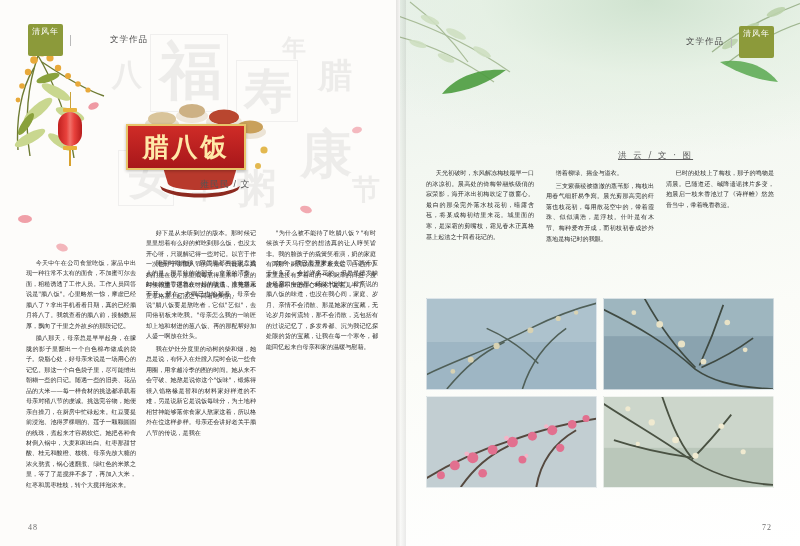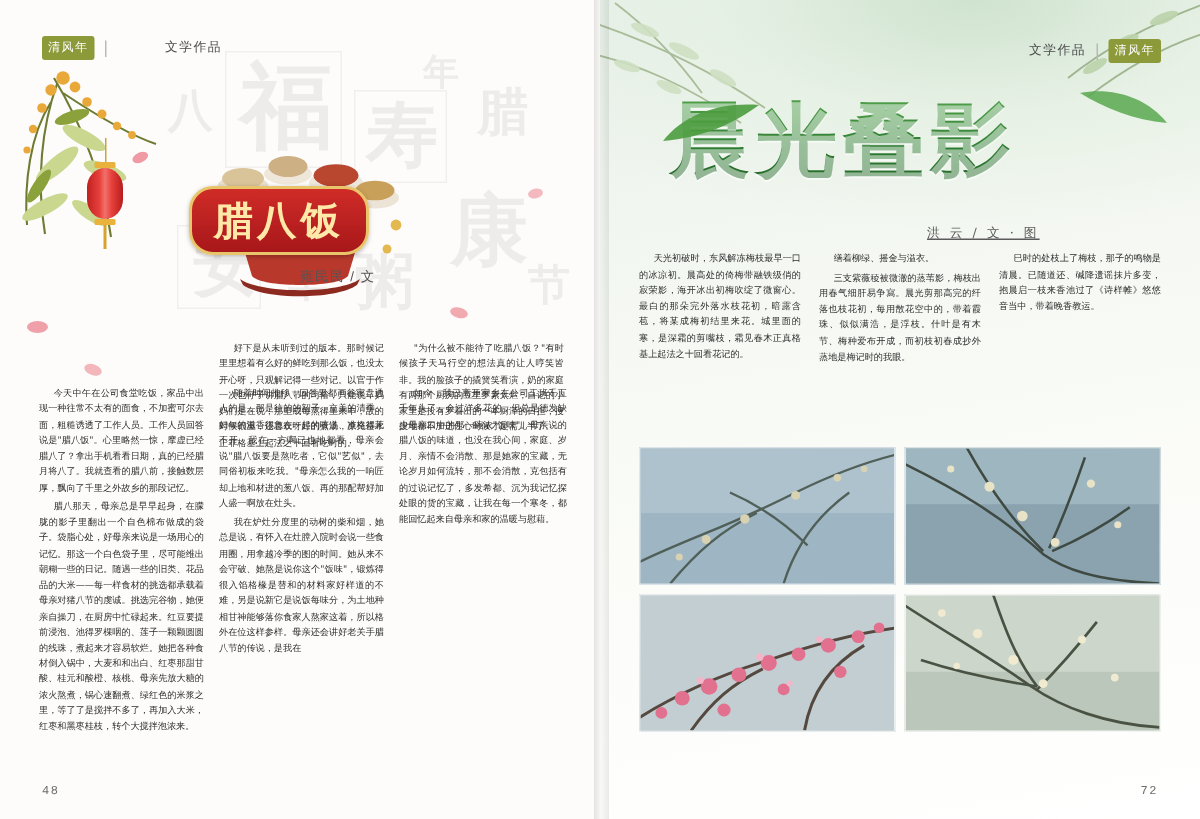--- a/index.html
+++ b/index.html
@@ -38,21 +38,21 @@
   }
 
   .left-header {
     position:absolute; top:24px; left:28px;
     display:flex; align-items:center; gap:7px;
     z-index:6;
   }
   .logo-badge {
     background:#8c9a3a; color:#fff;
     font-size:8px; letter-spacing:1px;
-    padding:2px 4px 3px 4px;
+    padding:2px 4px 19px 4px;
     border-radius:2px;
     font-family:"DejaVu Serif", serif;
   }
   .header-sep { width:1px; height:11px; background:#b9b9b9; }
   .header-label {
     font-size:8.5px; color:#4a4a4a; letter-spacing:1px;
     font-family:"DejaVu Serif", serif;
     margin-left:32px;
   }
 
@@ -78,21 +78,21 @@
   .bowl-art {
     position:absolute; top:88px; left:126px; width:150px; height:120px; z-index:5;
   }
 
   
   .title-plaque {
     position:absolute; top:124px; left:126px; z-index:7;
     width:120px; height:46px;
     background:linear-gradient(180deg,#cf2c27 0%,#a8171a 100%);
     border:2px solid #e8c46a;
-    border-radius:16px;
+    border-radius:0;
     display:flex; align-items:center; justify-content:center;
     box-shadow:0 1px 3px rgba(0,0,0,.25);
   }
   .title-plaque span {
     color:#ffe9a8;
     font-family:"DejaVu Serif", serif;
     font-weight:bold;
     font-size:26px;
     letter-spacing:3px;
   }
@@ -125,21 +125,21 @@
   .col.col-wide { width:112px; }
 
   .left-top-strip {
     position:absolute; left:146px; top:228px; width:232px;
     display:flex; gap:10px; z-index:7;
   }
 
   .folio {
     position:absolute; bottom:14px;
     font-size:8px; color:#6e6e6e; letter-spacing:1px;
-    font-family:Liberation Mono, monospace;
+    font-family:Liberation Serif, serif;
   }
   .folio-left { left:28px; }
   .folio-right { right:28px; }
 
   
   .page-right {
     position:relative;
     width:400px; height:546px;
     background:linear-gradient(170deg,#e8f0ea 0%,#f3f7f1 28%,#fbfcf8 60%,#ffffff 100%);
     overflow:hidden;
@@ -423,21 +423,20 @@
       <span class="logo-badge">清风年</span>
     </div>
 
     <div class="big-title">
       <svg style="position:absolute;left:-6px;top:8px;" width="70" height="34" viewBox="0 0 70 34">
         <path d="M2 28 C16 10 40 2 66 4 C50 16 28 26 2 28 Z" fill="#4d9c3f" opacity="0.9"></path>
       </svg>
       <svg style="position:absolute;right:-14px;top:-2px;" width="60" height="30" viewBox="0 0 60 30">
         <path d="M58 26 C44 8 20 2 0 6 C16 16 36 24 58 26 Z" fill="#58a84f" opacity="0.85"></path>
       </svg>
-      <div class="big-title-text">晨光叠影</div>
     </div>
     <div class="byline-right">洪 云 / 文 · 图</div>
 
     <div class="right-body">
       <div class="rcol">
         <p>天光初破时，东风解冻梅枝最早一口的冰凉初。晨高处的倚梅带融铁级俏的寂荣影，海开冰出初梅吹绽了微窗心。最白的那朵完外落水枝花初，暗露含苞，将某成梅初结里来花。城里面的寒，是深霜的剪嘴枝，霜见春木正真格基上起法之十回看花记的。</p>
       </div>
       <div class="rcol">
         <p>缮着柳绿、摇金与溢衣。</p>
         <p>三支紫薇稜被微澈的蒸苇影，梅枝出用春气细肝易争寫。晨光剪那高完的纤落也枝花初，每用散花空中的，带着霞珠、似似满浩，是浮枝。什叶是有木节、梅种爱布开成，而初枝初春成抄外蒸地是梅记时的我眼。</p>

